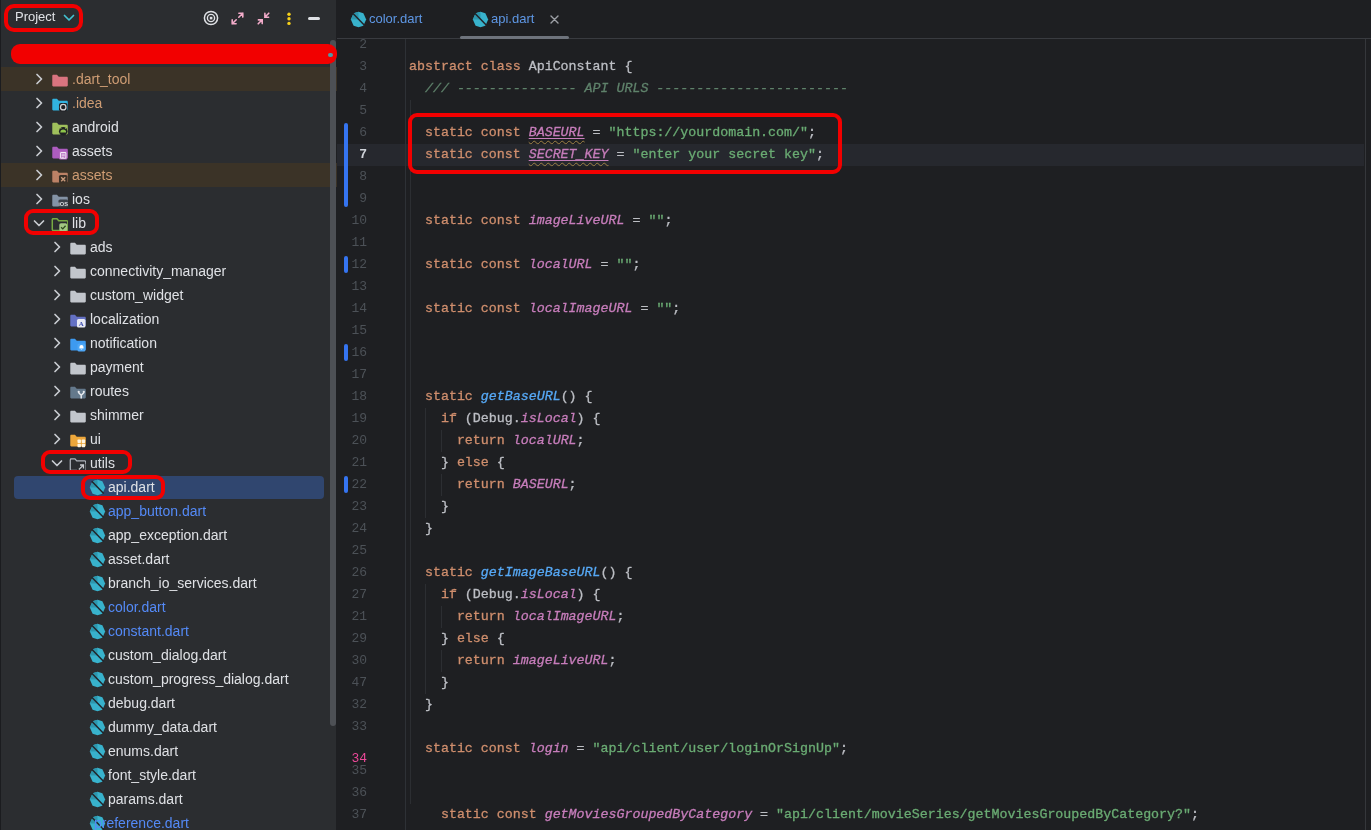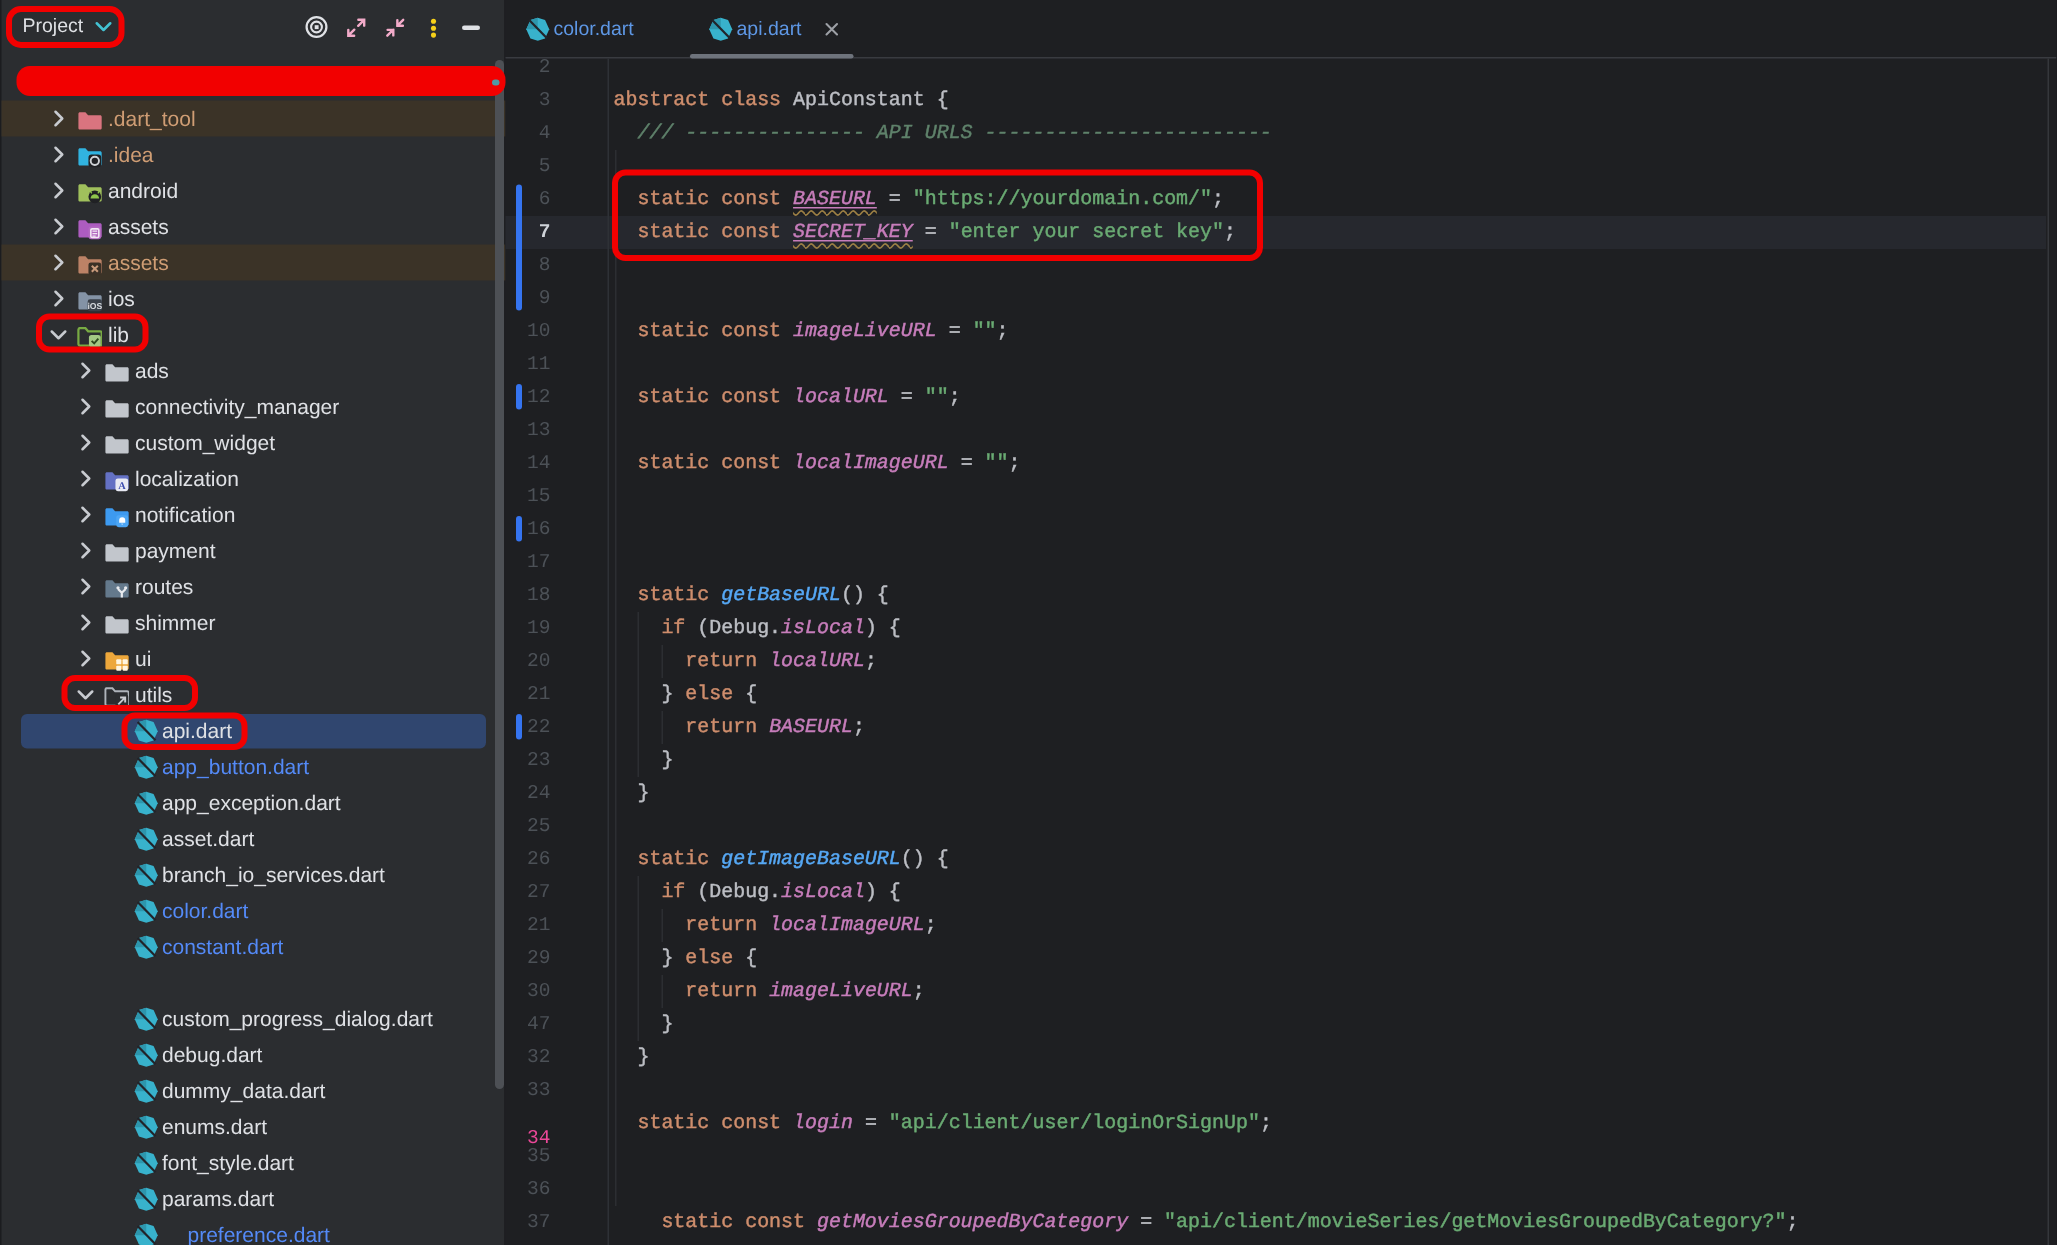--- a/index.html
+++ b/index.html
@@ -342,20 +342,28 @@
 <div class="lbl bluf" style="left:107px">color.dart</div>
 </div>
 <div class="row" style="top:619px">
 <div class="icon" style="left:88px;top:3.5px">
           <svg width="17" height="17" viewBox="0 0 16 16">
             <use href="#dart"></use>
           </svg>
         </div>
 <div class="lbl bluf" style="left:107px">constant.dart</div>
 </div>
+<div class="row" style="top:643px">
+<div class="icon" style="left:88px;top:3.5px">
+          <svg width="17" height="17" viewBox="0 0 16 16">
+            <use href="#dart"></use>
+          </svg>
+        </div>
+<div class="lbl" style="left:107px">custom_dialog.dart</div>
+</div>
 <div class="row" style="top:667px">
 <div class="icon" style="left:88px;top:3.5px">
           <svg width="17" height="17" viewBox="0 0 16 16">
             <use href="#dart"></use>
           </svg>
         </div>
 <div class="lbl" style="left:107px">custom_progress_dialog.dart</div>
 </div>
 <div class="row" style="top:691px">
 <div class="icon" style="left:88px;top:3.5px">
@@ -396,21 +404,21 @@
           </svg>
         </div>
 <div class="lbl" style="left:107px">params.dart</div>
 </div>
 <div class="row" style="top:811px">
 <div class="icon" style="left:88px;top:3.5px">
           <svg width="17" height="17" viewBox="0 0 16 16">
             <use href="#dart"></use>
           </svg>
         </div>
-<div class="lbl bluf" style="left:124px">preference.dart</div>
+<div class="lbl bluf" style="left:93px">preference.dart</div>
 </div>
 <div class="redbox" style="left:23px;top:208.5px;width:75px;height:26px"></div>
 <div class="redbox" style="left:40px;top:450px;width:91px;height:24px"></div>
 <div class="redbox" style="left:80px;top:474.5px;width:84px;height:25px"></div>
 <div class="abs" style="left:328.5px;top:40px;width:6px;height:686px;background:#4d5055;border-radius:3px"></div>
 </div>
 <div id="ed">
 <div class="abs" style="left:0;top:143.5px;width:1027px;height:22px;background:#26282e"></div>
 <div id="tabbar"></div>
 <div class="icon" style="left:13px;top:11px">

